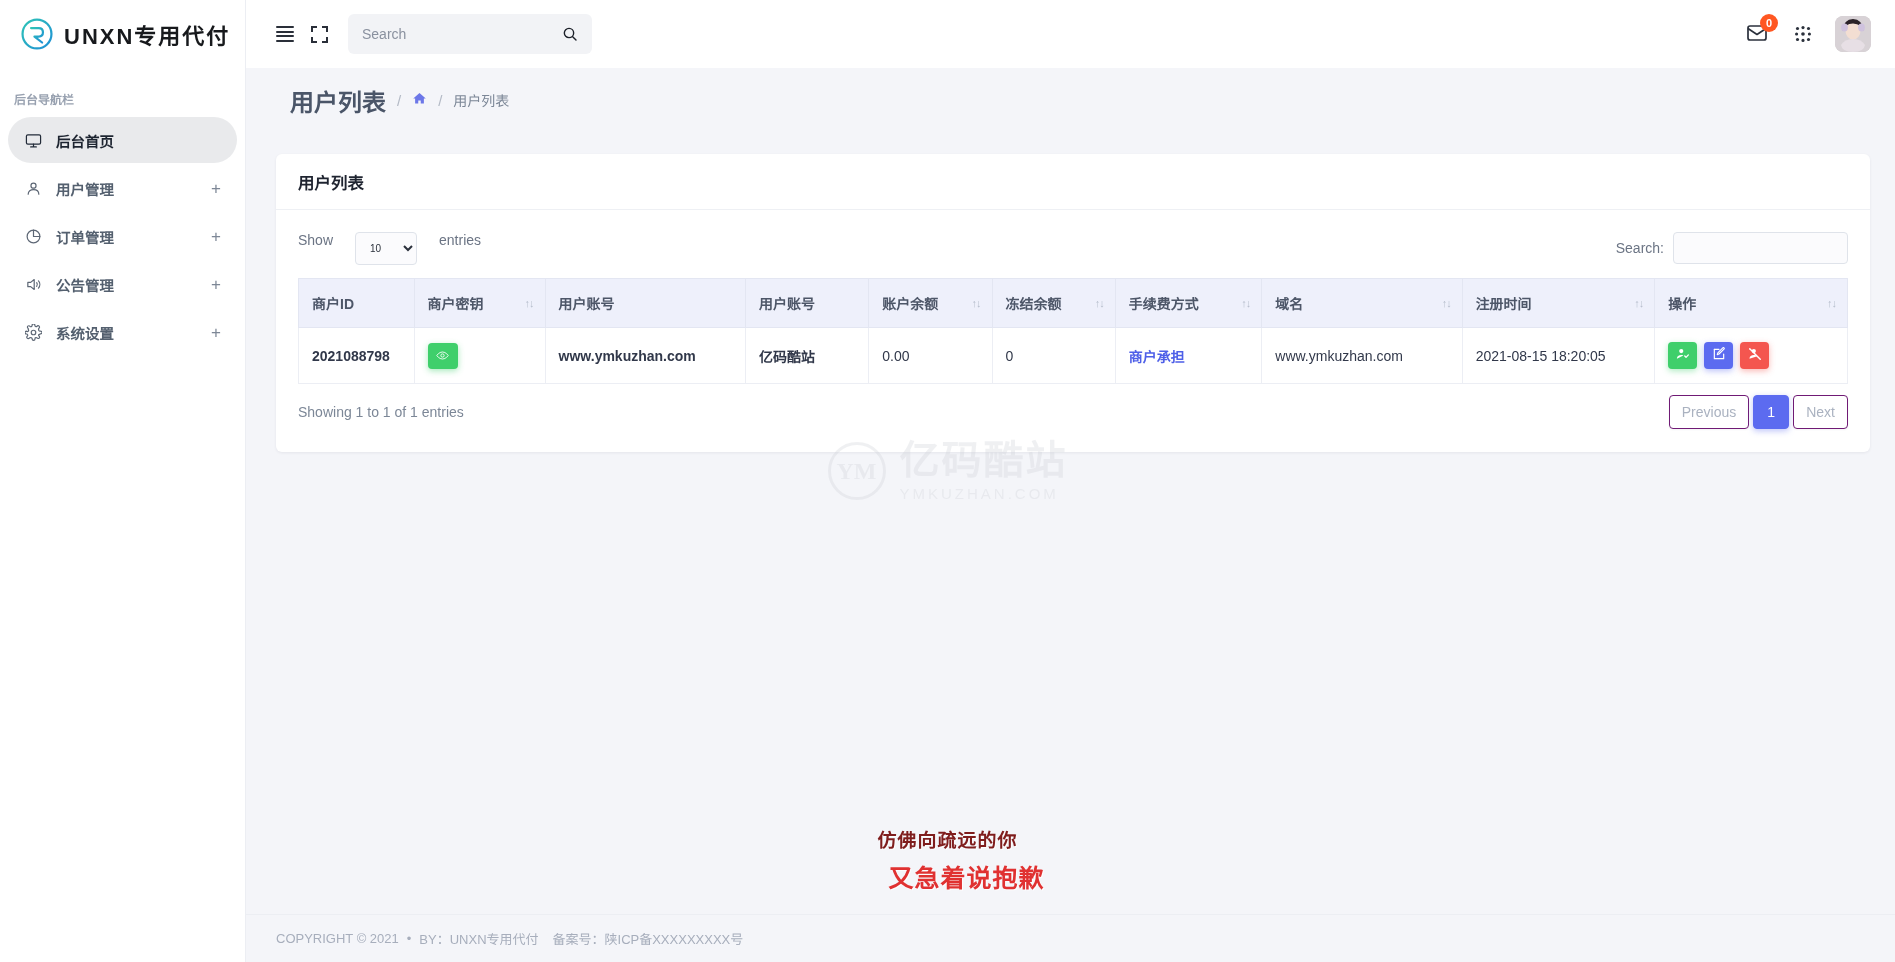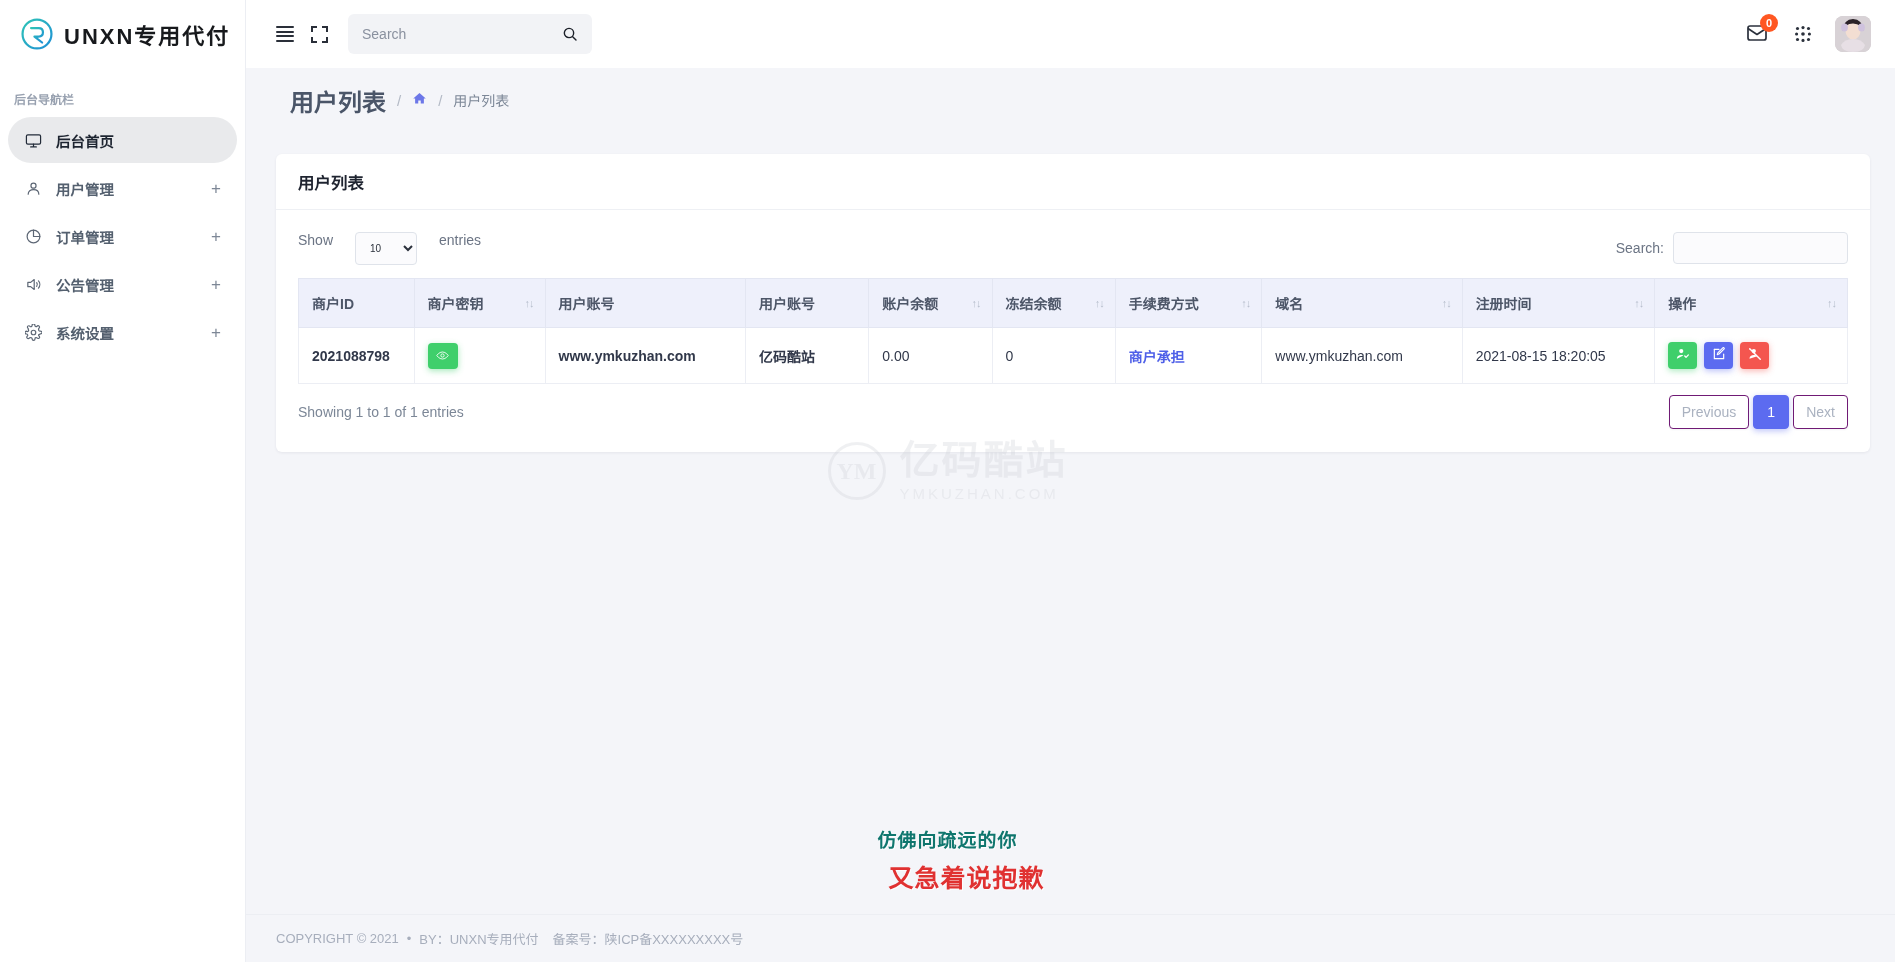--- a/index.html
+++ b/index.html
@@ -247,21 +247,21 @@
                         letter-spacing: 2px; line-height: 1; }
   #watermark .wm-sub { font-size: 15px; color: #cdd0d6; letter-spacing: 3px;
                        margin-top: 5px; }
 
   
   #slogan {
     position: absolute; left: 0; top: 825px; width: 1895px;
     text-align: center; pointer-events: none; user-select: none;
   }
   #slogan .l1 {
-    font-size: 19px; color: #0f766e; font-weight: bold;
+    font-size: 19px; color: #7f1d1d; font-weight: bold;
     letter-spacing: 1px;
     text-shadow: 1px 1px 0 rgba(255,255,255,.8);
   }
   #slogan .l2 {
     font-size: 25px; color: #e03131; font-weight: bold;
     letter-spacing: 1px; margin-top: 6px;
     text-shadow: 1px 1px 0 rgba(255,255,255,.8);
     padding-left: 38px;
   }
 

